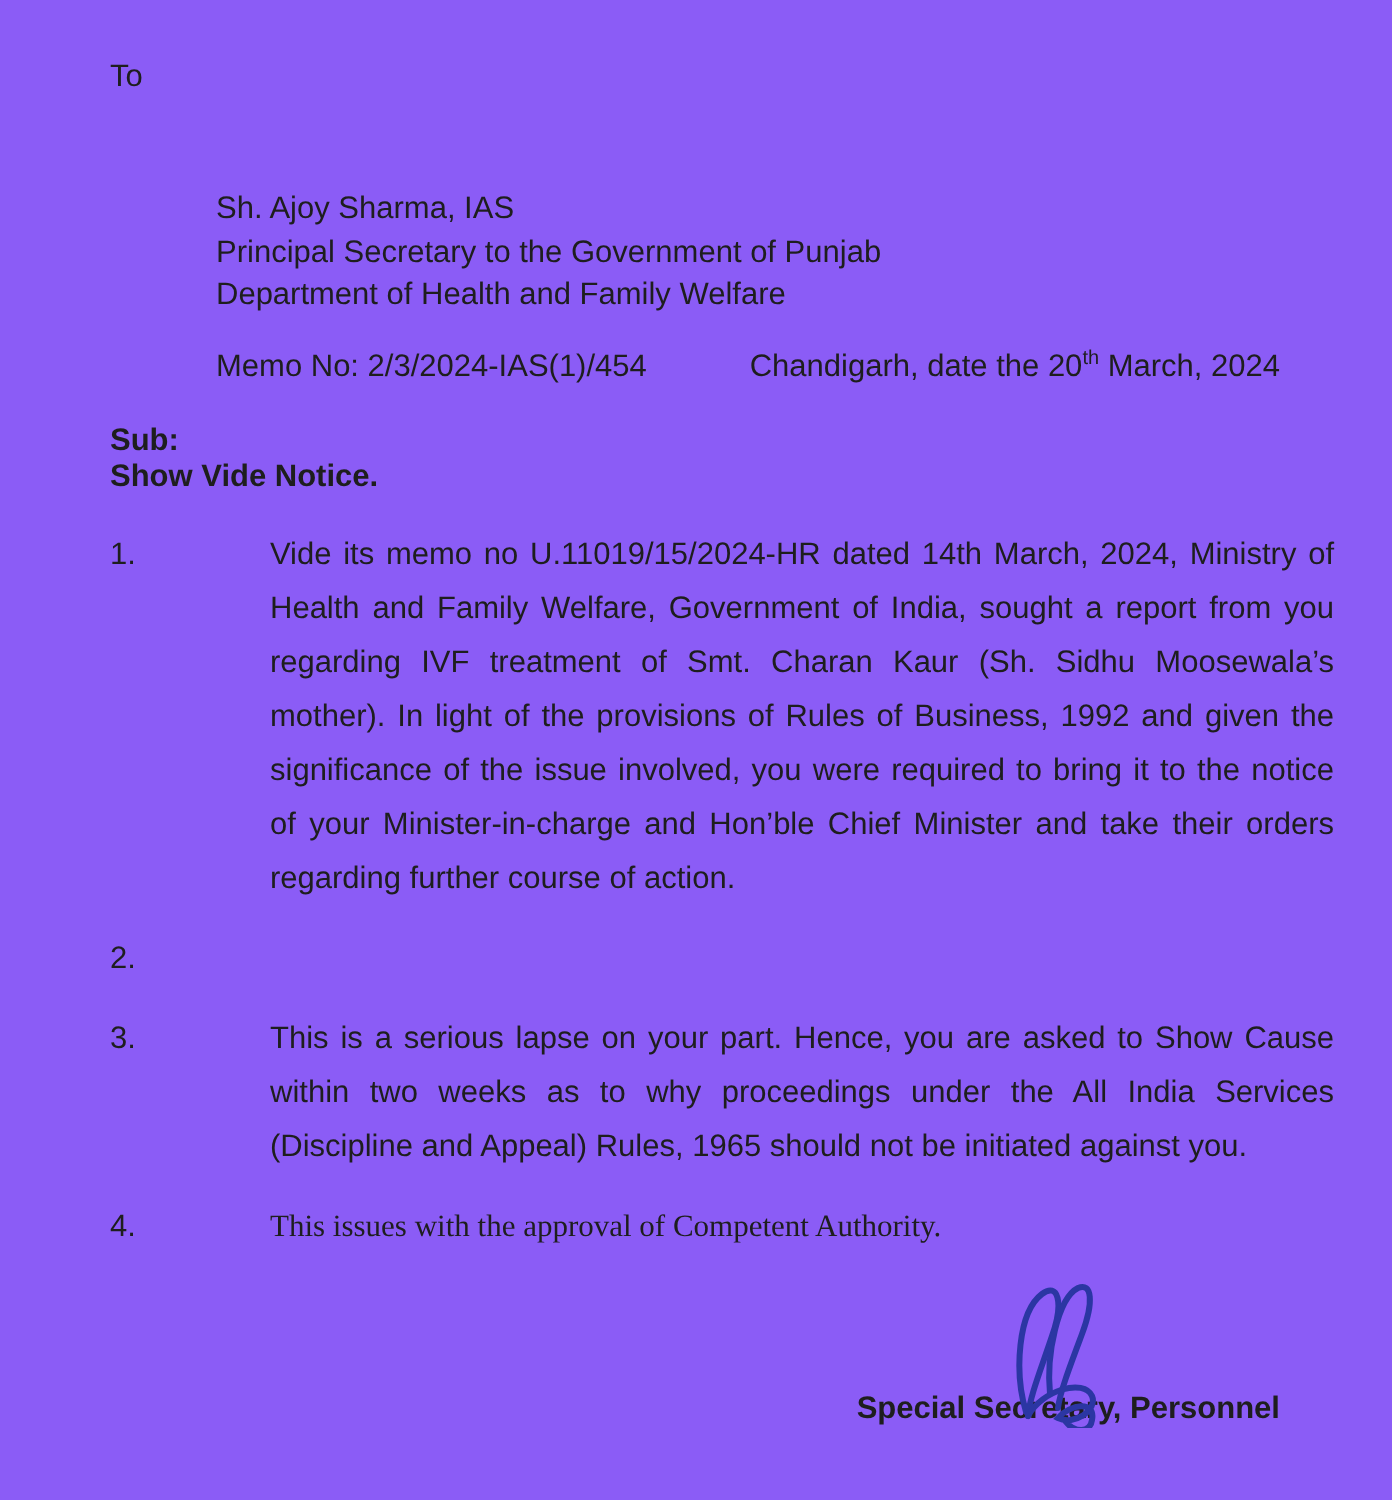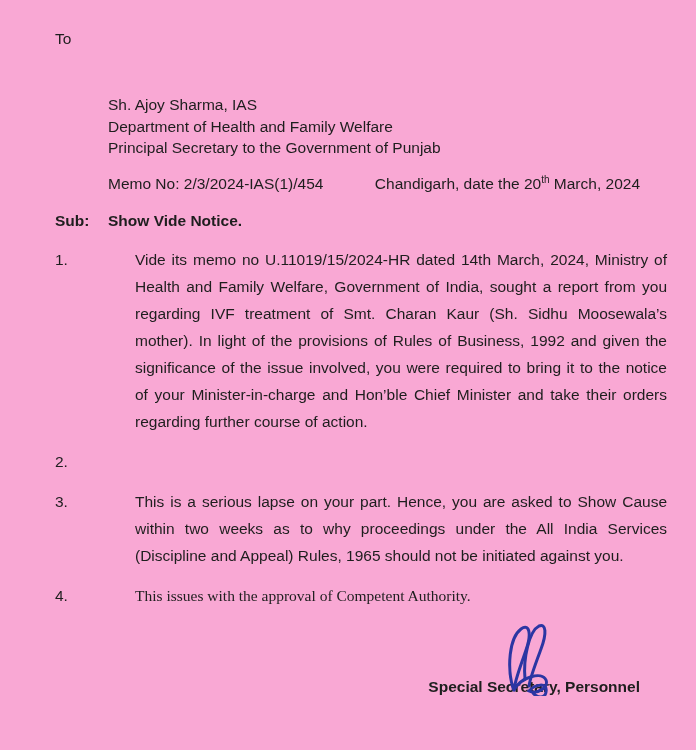--- a/index.html
+++ b/index.html
@@ -6,21 +6,21 @@
   html, body { width: 696px; height: 750px; background: #ffffff; }
   body {
     font-family: "Liberation Sans", sans-serif;
     color: #1e1e1e;
     -webkit-font-smoothing: antialiased;
   }
   .page {
     position: relative;
     width: 696px;
     height: 750px;
-    background: #f9a8d4;
+    background: #8b5cf6;
     overflow: hidden;
   }
   .to {
     padding-top: 30px;
     margin-left: 55px;
     font-size: 15.5px;
   }
   .addr {
     margin: 46px 0 0 108px;
     font-size: 15.5px;
@@ -38,20 +38,21 @@
   .date-part sup {
     font-size: 10px;
     vertical-align: super;
     line-height: 0;
   }
   .sub-row {
     display: flex;
     margin: 19px 0 0 55px;
     font-size: 15.5px;
     font-weight: bold;
+    flex-direction: column;
   }
   .sub-label { width: 53px; }
   .paras { margin-top: 16px; }
   .para {
     display: flex;
     margin-left: 55px;
     margin-bottom: 13px;
     font-size: 15.5px;
   }
   .para .num {
@@ -89,22 +90,22 @@
 </style>
 </head>
 <body>
 
 <div class="page">
 
   <div class="to">To</div>
 
   <div class="addr">
     <div>Sh. Ajoy Sharma, IAS</div>
+    <div>Principal Secretary to the Government of Punjab</div>
     <div>Department of Health and Family Welfare</div>
-    <div>Principal Secretary to the Government of Punjab</div>
   </div>
 
   <div class="memo-row">
     <span>Memo No: 2/3/2024-IAS(1)/454</span>
     <span class="date-part"><span>Chandigarh, date the 20</span><sup>th</sup><span> March, 2024</span></span>
   </div>
 
   <div class="sub-row">
     <span class="sub-label">Sub:</span>
     <span>Show Vide Notice.</span>

